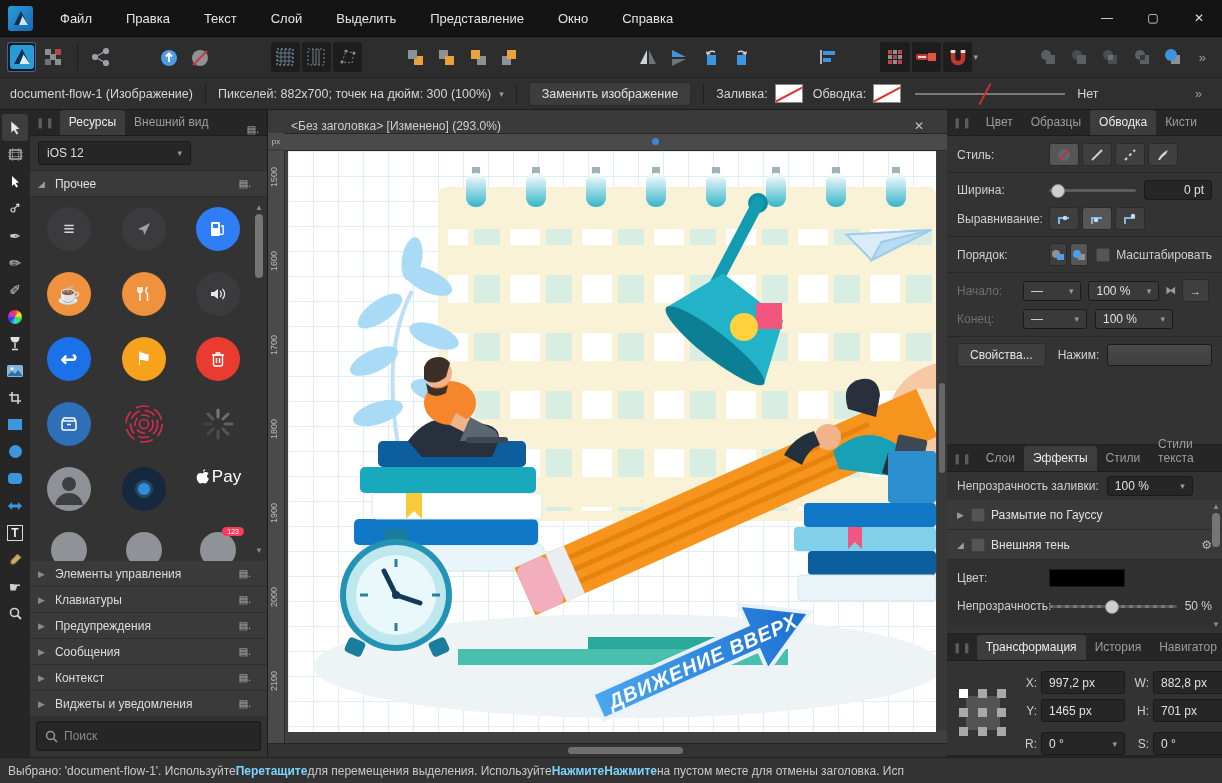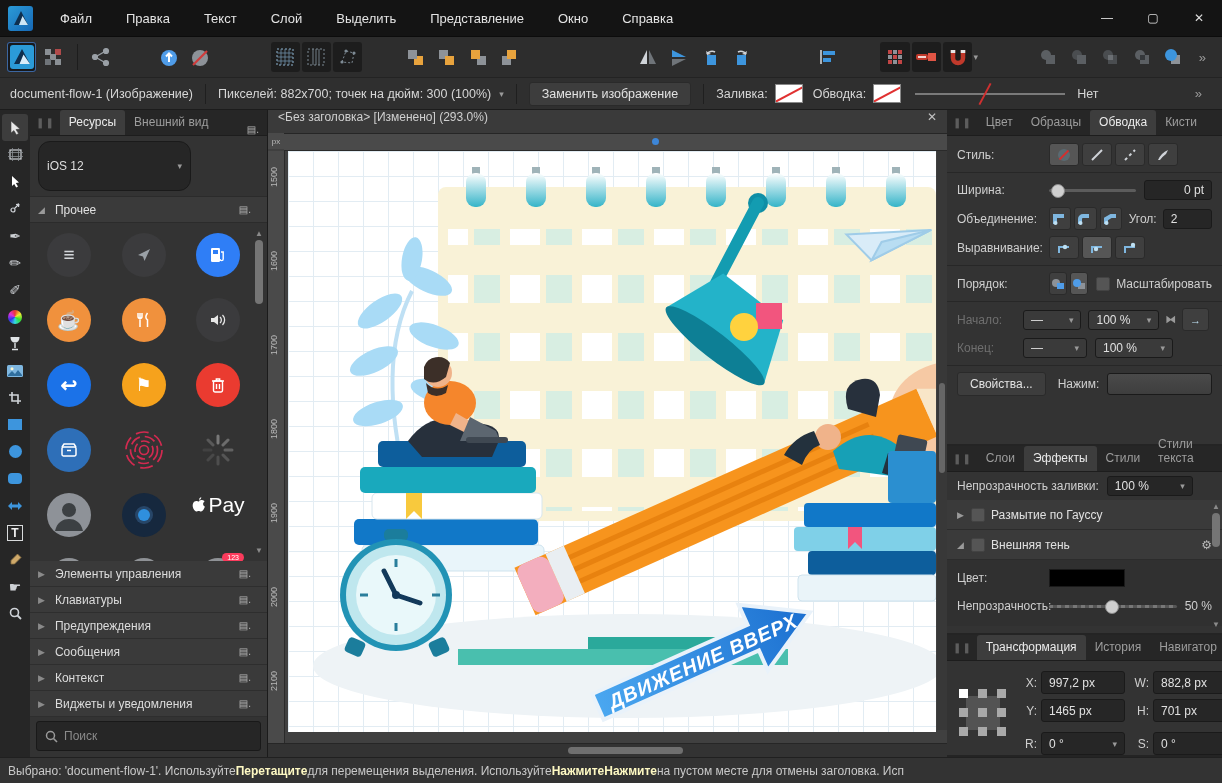--- a/index.html
+++ b/index.html
@@ -35,39 +35,39 @@
   .tool{width:26px;height:27px;display:flex;align-items:center;justify-content:center;color:#cdd0d4;font-size:14px;border-radius:3px;flex:0 0 auto;}
   .tool.active{background:#3d3d3d;}
   
   .leftpanel{position:absolute;left:30px;top:0;bottom:0;width:237px;background:#333333;border-right:1px solid #1b1b1b;display:flex;flex-direction:column;}
   .ptabs{height:25px;background:#262626;display:flex;align-items:flex-end;padding-left:6px;font-size:12px;color:#9d9d9d;border-bottom:1px solid #1d1d1d;flex:0 0 auto;}
   .ptabs .grip{align-self:center;color:#5d5d5d;margin-right:5px;font-size:10px;letter-spacing:1px;}
   .ptabs .tab{padding:5px 9px 6px;border-radius:3px 3px 0 0;}
   .ptabs .tab.active{background:#3d3d3d;color:#eaeaea;}
   .pmenu{margin-left:auto;color:#b5b5b5;font-size:10px;padding:0 8px;}
   .ddrow{padding:5px 8px;flex:0 0 auto;}
-  .dd{background:#262626;border:1px solid #1a1a1a;border-radius:12px;padding:17px 8px;display:flex;align-items:center;color:#ddd;}
+  .dd{background:#262626;border:1px solid #1a1a1a;border-radius:3px;padding:4px 8px;display:flex;align-items:center;color:#ddd;}
   .dd .car{margin-left:auto;color:#9a9a9a;font-size:9px;}
   .sechead{height:25px;background:#3a3a3a;border-top:1px solid #2b2b2b;border-bottom:1px solid #2b2b2b;display:flex;align-items:center;padding:0 8px;color:#e0e0e0;flex:0 0 auto;}
   .sechead .tri{color:#9a9a9a;font-size:9px;margin-right:10px;}
   .agrid{position:relative;flex:1 1 auto;overflow:hidden;padding:10px 20px 0 16px;}
   .arow{display:flex;justify-content:space-between;margin-bottom:21px;padding-right:6px;}
   .acell{width:46px;display:flex;flex-direction:column;align-items:center;}
   .cir{width:44px;height:44px;border-radius:50%;display:flex;align-items:center;justify-content:center;color:#fff;}
   .dev .cir{width:36px;height:36px;background:#8f9296;}
   .badge{position:absolute;top:-5px;right:-8px;background:#fb3b5c;color:#fff;font-size:7px;padding:1px 5px;border-radius:7px;}
   .vscroll{position:absolute;right:3px;top:6px;bottom:6px;width:10px;}
   .vscroll .arr{color:#8a8a8a;font-size:8px;text-align:center;}
   .vscroll .thumb{width:8px;background:#757575;border-radius:4px;margin:2px auto;}
   .catrow{height:25px;background:#3a3a3a;border-bottom:1px solid #2e2e2e;display:flex;align-items:center;padding:0 8px;color:#dcdcdc;flex:0 0 auto;}
   .catrow .tri{color:#8a8a8a;font-size:9px;margin-right:10px;}
   .searchrow{height:28px;margin:4px 6px 6px;background:#262626;border:1px solid #191919;border-radius:3px;display:flex;align-items:center;padding:0 8px;color:#8a8a8a;flex:0 0 auto;gap:6px;}
   
   .canvas{position:absolute;left:268px;right:275px;top:0;bottom:0;background:#3f3f3f;display:flex;flex-direction:column;}
-  .doctab{height:23px;background:#3a3a3a;border-bottom:1px solid #262626;display:flex;align-items:flex-start;padding:0 10px;color:#cfcfcf;flex:0 0 auto;}
+  .doctab{height:23px;background:#3a3a3a;border-bottom:1px solid #262626;display:flex;align-items:flex-end;padding:0 23px;color:#cfcfcf;flex:0 0 auto;}
   .doctab .x{margin-left:auto;color:#c2c2c2;}
   .rulerh{height:16px;background:#4a4a4a;border-bottom:1px solid #2a2a2a;position:relative;margin-left:16px;color:#b9b9b9;font-size:9px;flex:0 0 auto;}
   .rulerh span{position:absolute;top:16px;}
   .rulerh .marker{position:absolute;top:4px;width:7px;height:7px;border-radius:50%;background:#3d86d8;}
   .corner{position:absolute;left:0;top:23px;width:16px;height:16px;background:#4a4a4a;color:#b9b9b9;font-size:8px;display:flex;align-items:center;justify-content:center;z-index:3;}
   .cbody{position:relative;flex:1 1 auto;display:flex;overflow:hidden;}
   .rulerv{width:16px;background:#4a4a4a;border-right:1px solid #2a2a2a;position:relative;color:#b9b9b9;font-size:9px;flex:0 0 auto;}
   .rulerv span{position:absolute;left:1px;transform:rotate(-90deg);transform-origin:6px 6px;}
   .viewport{position:relative;flex:1 1 auto;background:#404040;overflow:hidden;}
   .artboard{position:absolute;left:3px;top:0;width:648px;height:581px;background:#ffffff;
@@ -97,21 +97,21 @@
   .anchor{width:48px;height:48px;position:relative;margin:0 14px 0 4px;flex:0 0 auto;}
   .anchor .bgsq{position:absolute;left:7px;top:7px;width:34px;height:34px;background:#6e6e6e;opacity:.55;}
   .anchor i{position:absolute;width:9px;height:9px;background:#a9a9a9;}
   .anchor i.hot{background:#ffffff;}
   .tfgrid{display:grid;grid-template-columns:16px 84px 20px 84px;grid-row-gap:5px;align-items:center;column-gap:4px;}
   .tfl{text-align:right;color:#cfcfcf;}
   .tfv{height:17px;}
   .link8{color:#9a9a9a;font-size:11px;margin-left:6px;}
   
   .status{height:25px;background:#333;border-top:1px solid #202020;display:flex;align-items:center;padding:0 8px;white-space:nowrap;overflow:hidden;flex:0 0 auto;color:#c9c9c9;}
-  .status b{color:#fef9c3;}
+  .status b{color:#7dd3fc;}
   .car{color:#9a9a9a;font-size:9px;}
 </style>
 </head>
 <body>
 
 <div class="app">
 
   <div class="titlebar">
     <div class="applogo">
       <svg width="19" height="19">
@@ -572,21 +572,21 @@
               <div class="cir" style="background:#152固638"></div>
               <div class="cir" style="background:#16283e;margin-top:-44px">
                 <span style="width:12px;height:12px;border-radius:50%;background:#2f8fdd;box-shadow:0 0 0 3px rgba(90,160,230,.25)"></span>
               </div>
             </div>
           <div class="acell">
               <div style="display:flex;align-items:center;gap:2px;color:#fff">
                 <svg width="15" height="18" viewBox="0 0 14 17">
                   <path d="M9.6 1.2 c.1 1-.8 2.4-2 2.4 -.2-1.2.9-2.4 2-2.4z M7.6 4.3 c1 0 1.6-.6 2.8-.5 1 .1 1.8.5 2.3 1.3 -2 1.3-1.7 4 .4 4.9 -.5 1.4-1.2 2.8-2.3 4 -.8.8-1.7.8-2.5.4 -.8-.4-1.5-.4-2.3 0 -.9.4-1.7.3-2.4-.4 C1.7 12 0.9 8.9 2 6.7 c.6-1.2 1.7-2 2.9-2 .9 0 1.7.6 2.7.6z" fill="#fff"></path>
                 </svg>
-                <span style="font-size:21px">Pay</span>
+                <span style="font-size:17px">Pay</span>
               </div>
             </div>
         </div>
         <div class="arow" style="margin-bottom:8px">
           <div class="acell dev">
               <div class="cir"></div>
             </div>
           <div class="acell dev">
               <div class="cir"></div>
             </div>
@@ -858,43 +858,20 @@
               </svg>
             </span>
         </div>
         <div class="hdiv"></div>
         <div class="row">
           <span class="lbl">Ширина:</span>
           <span class="slider">
               <span class="knob" style="left:2px"></span>
             </span>
           <span class="field" style="width:52px;justify-content:flex-end">0 pt</span>
-        </div>
-        <div class="row">
-          <span class="lbl">Объединение:</span>
-          <span class="ibtn">
-              <svg width="16" height="14">
-                <path d="M3 12 V4 h9" stroke="#7fb7e0" stroke-width="4" fill="none"></path>
-                <circle cx="3.5" cy="11" r="2" fill="#bfe0f2"></circle>
-              </svg>
-            </span>
-          <span class="ibtn">
-              <svg width="16" height="14">
-                <path d="M3 12 V7 a3 3 0 0 1 3 -3 h6" stroke="#7fb7e0" stroke-width="4" fill="none"></path>
-                <circle cx="3.5" cy="11" r="2" fill="#bfe0f2"></circle>
-              </svg>
-            </span>
-          <span class="ibtn">
-              <svg width="16" height="14">
-                <path d="M3 12 V7 L8 4 h5" stroke="#7fb7e0" stroke-width="4" fill="none"></path>
-                <circle cx="3.5" cy="11" r="2" fill="#bfe0f2"></circle>
-              </svg>
-            </span>
-          <span style="margin:0 6px 0 4px">Угол:</span>
-          <span class="field" style="width:46px">2</span>
         </div>
         <div class="row">
           <span class="lbl">Выравнивание:</span>
           <span class="ibtn">
               <svg width="16" height="14">
                 <path d="M3 12 V6 h10" stroke="#7fb7e0" stroke-width="2" fill="none"></path>
                 <circle cx="9" cy="6" r="2.2" fill="#bfe0f2"></circle>
               </svg>
             </span>
           <span class="ibtn on">

